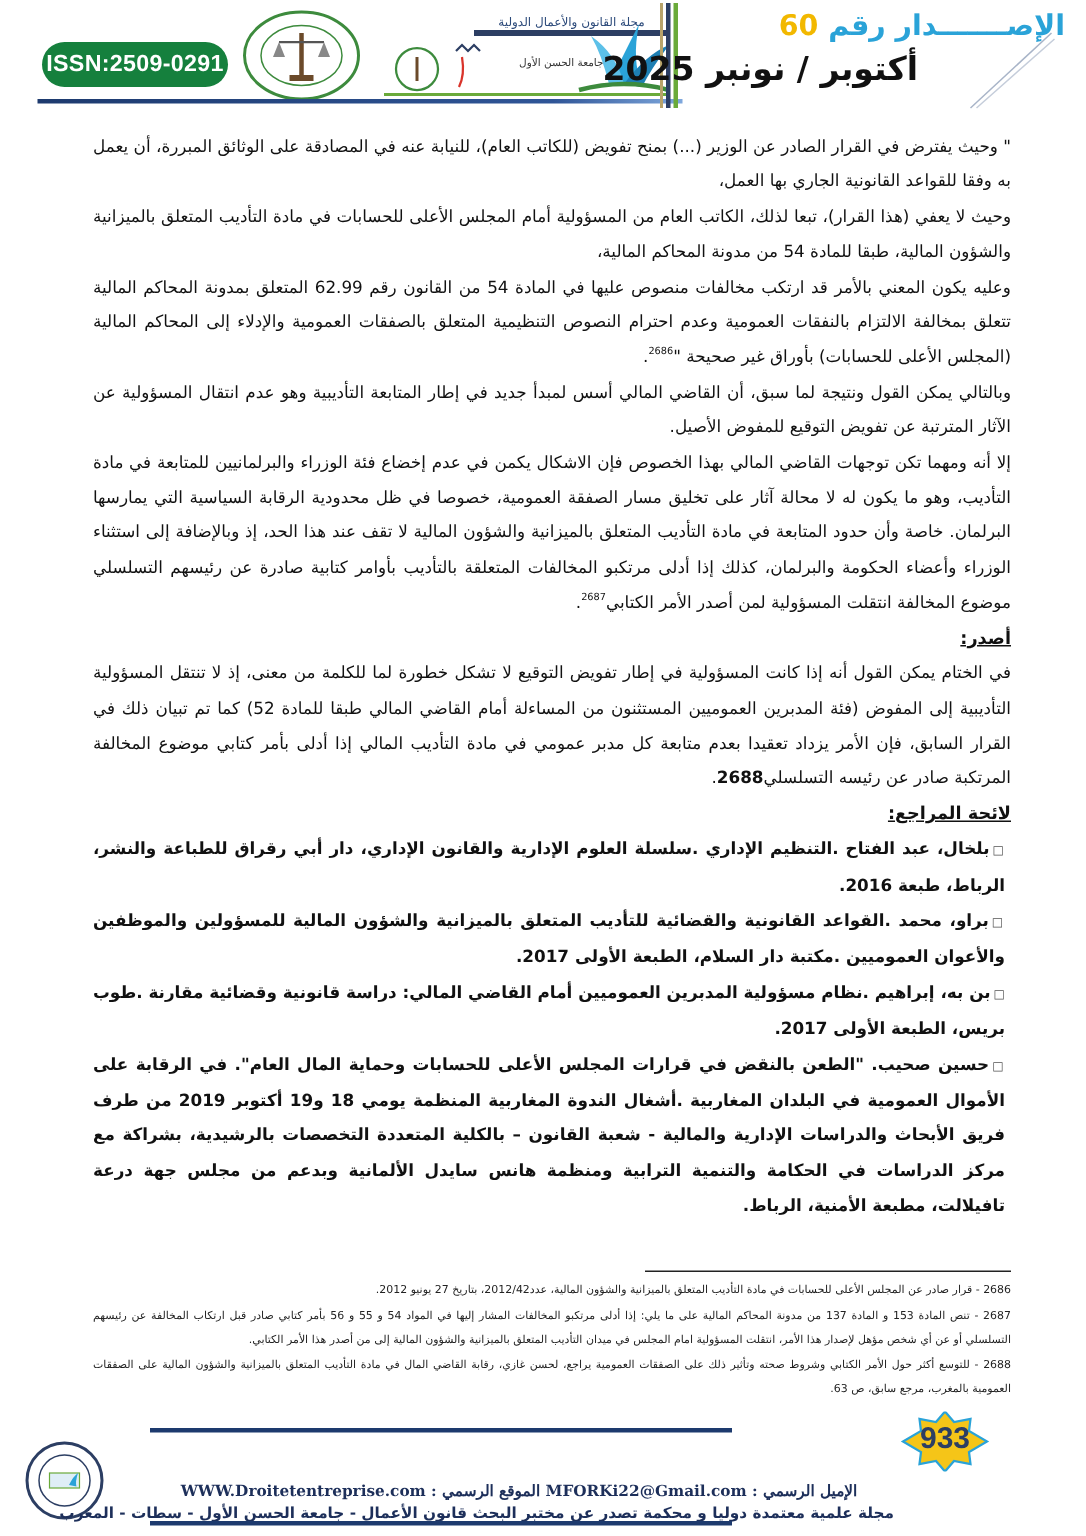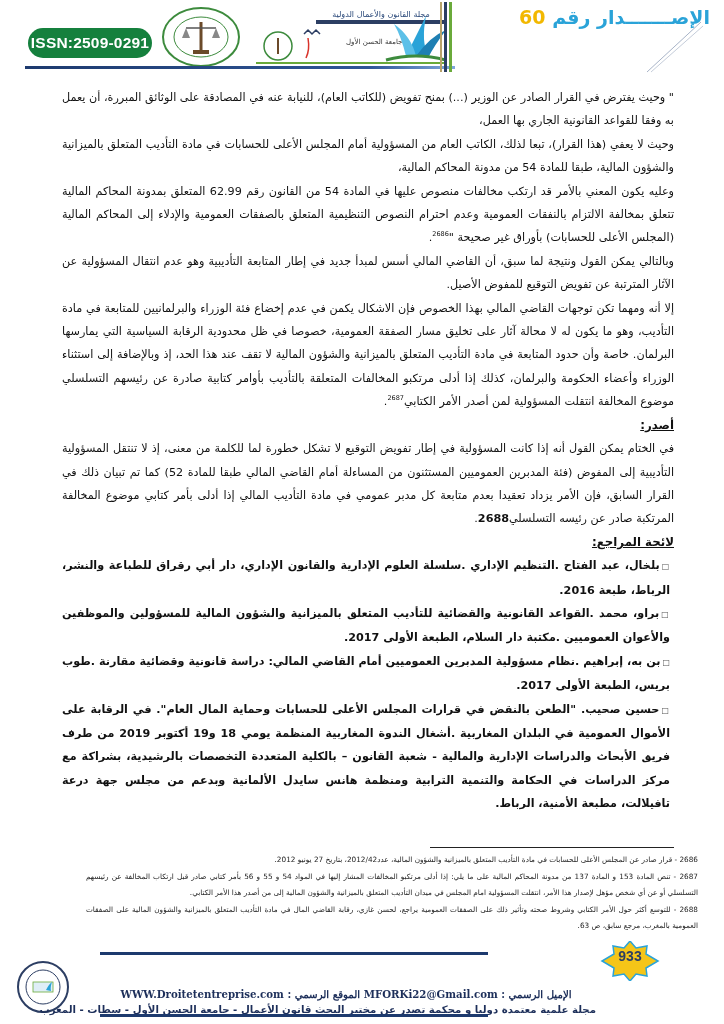--- a/index.html
+++ b/index.html
@@ -22,30 +22,30 @@
   
   .content { position: absolute; left: 62px; top: 86px; width: 612px; direction: rtl; text-align: justify; font-family: "DejaVu Sans", sans-serif; font-size: 11.2px; line-height: 23.4px; color: #111; }
   .content p { margin: 0; }
   .heading { font-weight: bold; text-decoration: underline; font-size: 11.8px; }
   sup { font-size: 6.5px; line-height: 0; vertical-align: super; }
   .ref { padding-right: 4px; font-weight: bold; }
   .ref .bullet { font-size: 8px; color: #555; margin-left: 2px; }
 
   
   .fn-rule { position: absolute; left: 430px; top: 847px; width: 244px; height: 1px; background: #222; }
-  .footnotes { position: absolute; left: 62px; top: 852px; width: 612px; direction: rtl; text-align: justify; font-family: "DejaVu Sans", sans-serif; font-size: 7.3px; line-height: 16.6px; color: #222; margin-left: 24px; }
+  .footnotes { position: absolute; left: 62px; top: 852px; width: 612px; direction: rtl; text-align: justify; font-family: "DejaVu Sans", sans-serif; font-size: 7.3px; line-height: 16.6px; color: #222; }
   .footnotes p { margin: 0; }
 
   
   .foot-rule-top { position: absolute; left: 100px; top: 952px; width: 388px; height: 3px; background: #1d3a6e; }
   .foot-rule-bot { position: absolute; left: 100px; top: 1014px; width: 388px; height: 3px; background: #1d3a6e; }
   .foot-line1 { position: absolute; left: 96px; top: 1004px; width: 500px; direction: rtl; text-align: right; font-family: "DejaVu Sans", sans-serif; font-weight: bold; font-size: 10.2px; color: #1d2f5a; white-space: nowrap; }
   .foot-line2 { position: absolute; left: 96px; top: 988px; width: 500px; direction: rtl; text-align: center; font-family: "DejaVu Serif", serif; font-weight: bold; font-size: 10.2px; color: #1d2f5a; white-space: nowrap; }
   .page-badge { position: absolute; left: 600px; top: 941px; width: 60px; height: 40px; }
-  .page-num { position: absolute; left: 600px; top: 948px; width: 60px; text-align: center; font-family: "Liberation Sans", sans-serif; font-weight: bold; font-size: 14px; color: #2c3e63; }
+  .page-num { position: absolute; left: 600px; top: 948px; width: 60px; text-align: center; font-family: "Liberation Sans", sans-serif; font-weight: bold; font-size: 20px; color: #2c3e63; }
   .foot-seal { position: absolute; left: 16px; top: 960px; width: 54px; height: 54px; }
 </style>
 </head>
 <body>
 
 <div class="header">
   <div class="issn">ISSN:2509-0291</div>
 
   <svg class="logo-lab" viewBox="0 0 82 62">
     <ellipse cx="41" cy="31" rx="38" ry="29" fill="#fff" stroke="#3d8b3d" stroke-width="2"></ellipse>
@@ -74,20 +74,21 @@
 
   <div class="head-rule"></div>
   <div class="vbar0"></div>
   <div class="vbar1"></div>
   <div class="vbar2"></div>
 
   <div class="issue-line">
     <span>الإصـــــــدار رقم</span>
     <span class="num">60</span>
   </div>
+  <div class="date-line">أكتوبر / نونبر 2025</div>
 
   <svg class="diag" viewBox="0 0 60 56">
     <line x1="2" y1="54" x2="56" y2="4" stroke="#a8b4c8" stroke-width="1"></line>
     <line x1="6" y1="54" x2="58" y2="8" stroke="#c5cdda" stroke-width="1"></line>
   </svg>
 </div>
 
 <div class="content">
   <p>" وحيث يفترض في القرار الصادر عن الوزير (...) بمنح تفويض (للكاتب العام)، للنيابة عنه في المصادقة على الوثائق المبررة، أن يعمل به وفقا للقواعد القانونية الجاري بها العمل،</p>
   <p>وحيث لا يعفي (هذا القرار)، تبعا لذلك، الكاتب العام من المسؤولية أمام المجلس الأعلى للحسابات في مادة التأديب المتعلق بالميزانية والشؤون المالية، طبقا للمادة 54 من مدونة المحاكم المالية،</p>

